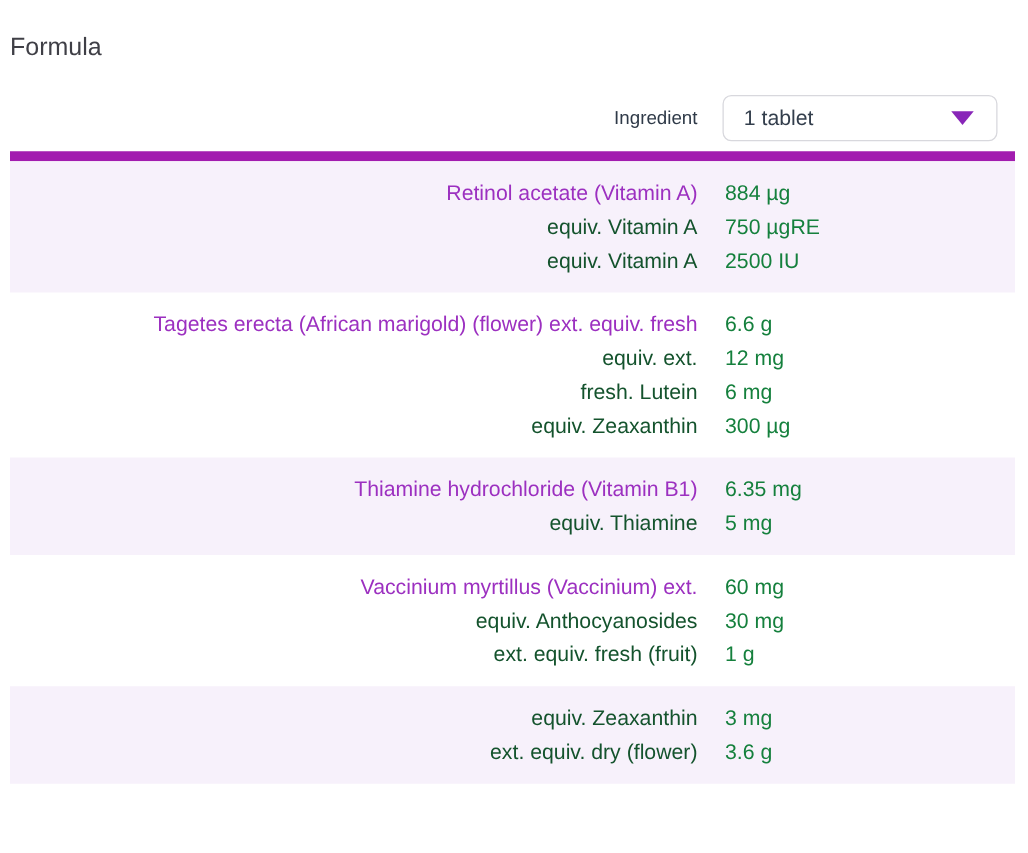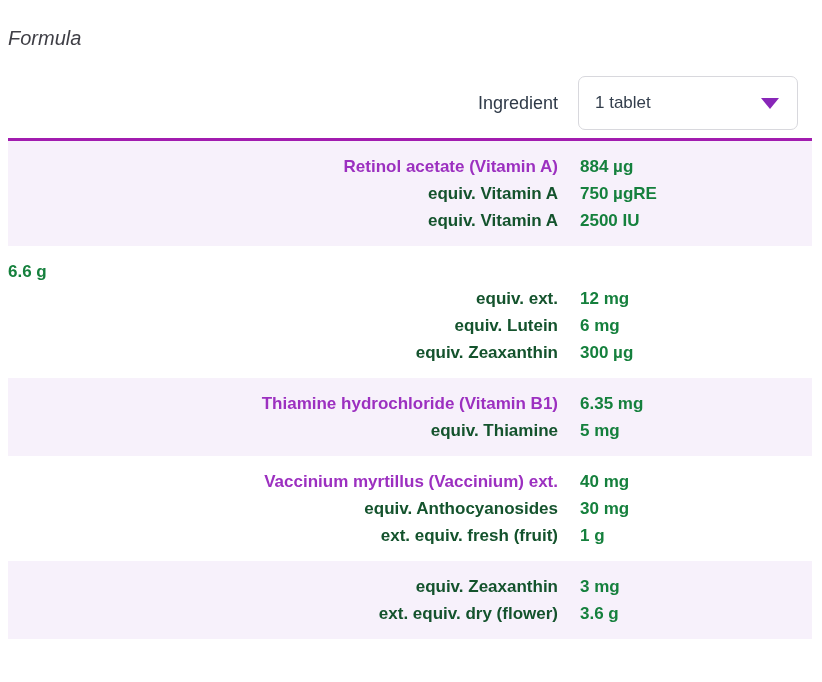--- a/index.html
+++ b/index.html
@@ -12,67 +12,66 @@
     position: relative;
   }
   .page { padding: 0 10px 0 8px; }
 
   .page-title {
     margin: 27px 0 0 0;
     font-size: 20px;
     line-height: 23px;
     font-weight: 400;
     color: #3f3f46;
-    font-style: italic;
   }
 
   
   .table-header {
     display: flex;
     align-items: center;
     margin-top: 26px;
     margin-bottom: 8px;
   }
   .col-name {
     flex: 1;
     text-align: right;
     padding-right: 22px;
     min-width: 0;
   }
   .col-amount { width: 232px; flex: 0 0 232px; }
 
   .ingredient-header-label {
-    font-size: 18px;
+    font-size: 15px;
     color: #2f3a48;
     margin-left: 29px;
   }
   .serving-select {
     width: 220px;
-    height: 54px;
+    height: 37px;
     margin-left: -2px;
     box-sizing: border-box;
     background: #ffffff;
     border: 1px solid #d8d8dd;
     border-radius: 7px;
     display: flex;
     align-items: center;
     justify-content: space-between;
     padding: 0 18px 0 16px;
     cursor: pointer;
   }
   .serving-select-value { font-size: 17px; color: #333e4c; }
   .chevron {
     width: 0; height: 0;
     border-left: 9px solid transparent;
     border-right: 9px solid transparent;
     border-top: 11px solid #8826b8;
   }
 
   
-  .formula-table { border-top: 3px solid #a21caf; font-weight: bold; }
+  .formula-table { border-top: 8px solid #a21caf; }
   .ing-row { padding: 12px 0; }
   .ing-row.alt { background: #f7f1fb; }
   .line { display: flex; line-height: 27px; font-size: 17px; }
   .line .name { flex: 1; text-align: right; padding-right: 22px; color: #14532d; }
   .line .amount { width: 232px; flex: 0 0 232px; color: #15803d; }
   .name.primary { color: #9c30c0; cursor: pointer; }
 </style>
 </head>
 <body>
 
@@ -104,28 +103,29 @@
           <span class="amount">750 µgRE</span>
         </div>
       <div class="line">
           <span class="name">equiv. Vitamin A</span>
           <span class="amount">2500 IU</span>
         </div>
     </div>
 
     <div class="ing-row">
       <div class="line">
+          <span class="name primary">Tagetes erecta (African marigold) (flower) ext. equiv. fresh</span>
           <span class="amount">6.6 g</span>
         </div>
       <div class="line">
           <span class="name">equiv. ext.</span>
           <span class="amount">12 mg</span>
         </div>
       <div class="line">
-          <span class="name">equiv. Lutein</span>
+          <span class="name">fresh. Lutein</span>
           <span class="amount">6 mg</span>
         </div>
       <div class="line">
           <span class="name">equiv. Zeaxanthin</span>
           <span class="amount">300 µg</span>
         </div>
     </div>
 
     <div class="ing-row alt">
       <div class="line">
@@ -134,21 +134,21 @@
         </div>
       <div class="line">
           <span class="name">equiv. Thiamine</span>
           <span class="amount">5 mg</span>
         </div>
     </div>
 
     <div class="ing-row">
       <div class="line">
           <span class="name primary">Vaccinium myrtillus (Vaccinium) ext.</span>
-          <span class="amount">40 mg</span>
+          <span class="amount">60 mg</span>
         </div>
       <div class="line">
           <span class="name">equiv. Anthocyanosides</span>
           <span class="amount">30 mg</span>
         </div>
       <div class="line">
           <span class="name">ext. equiv. fresh (fruit)</span>
           <span class="amount">1 g</span>
         </div>
     </div>

